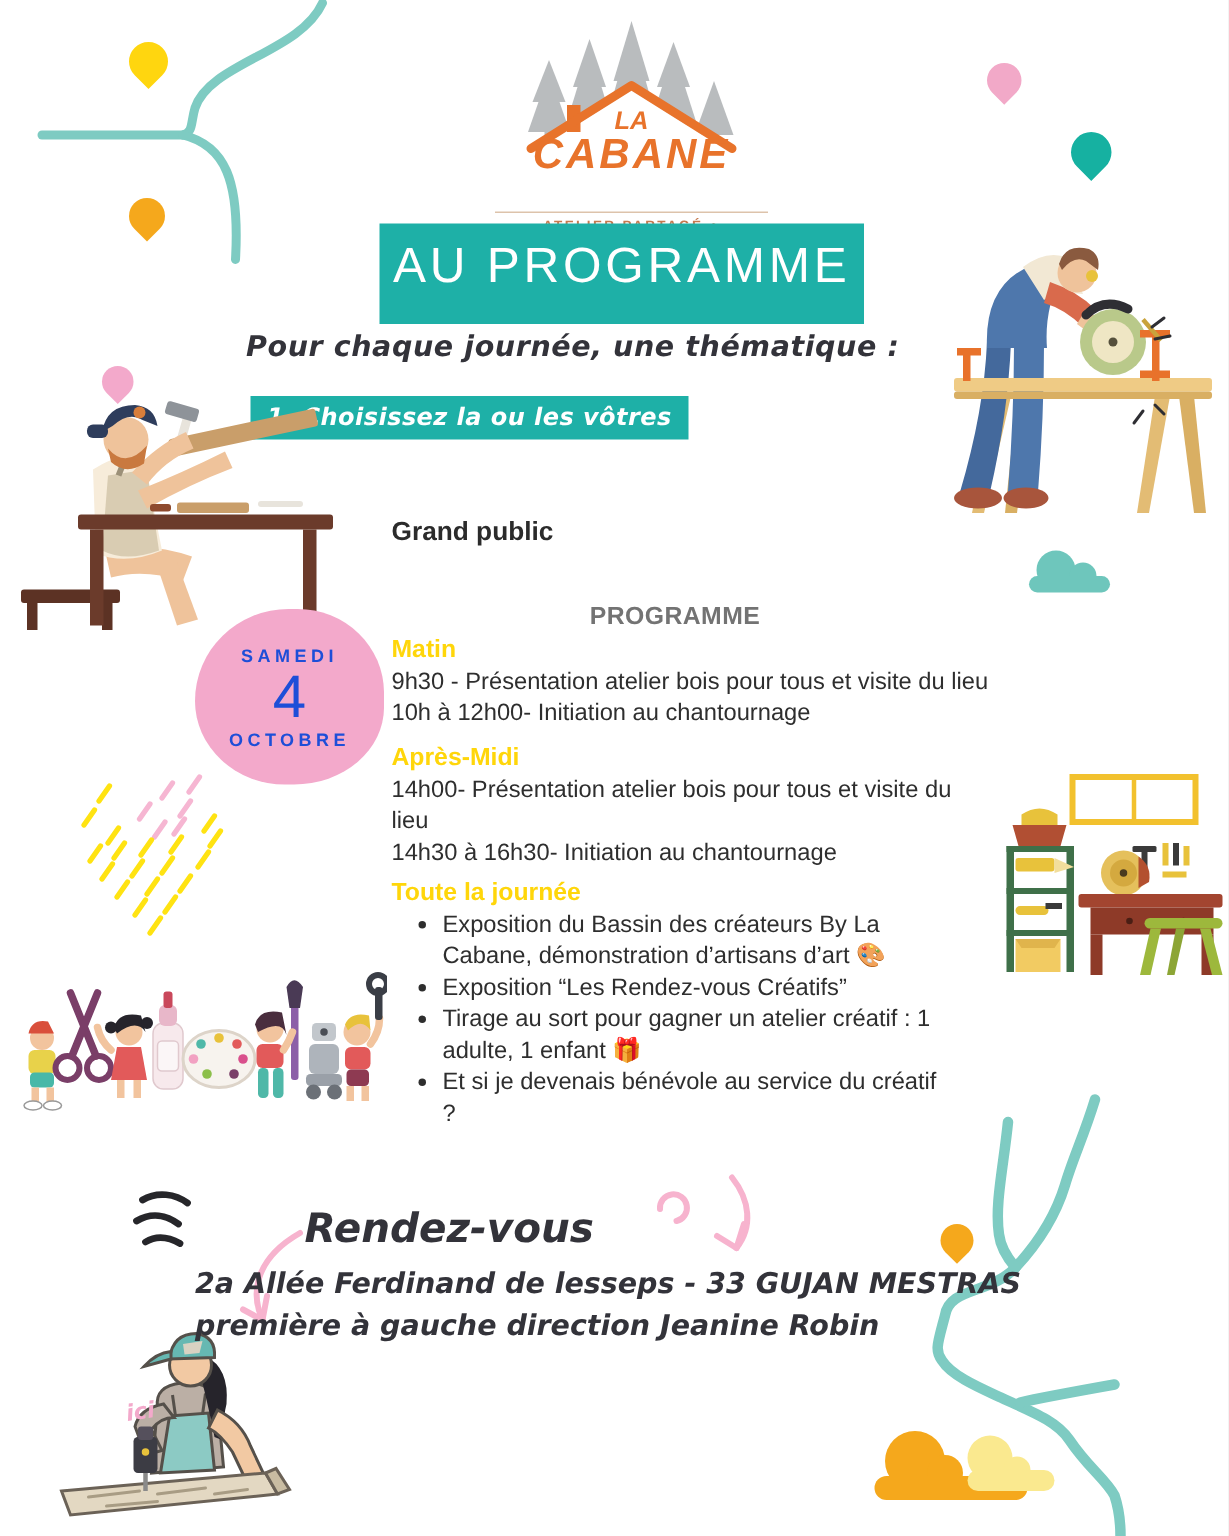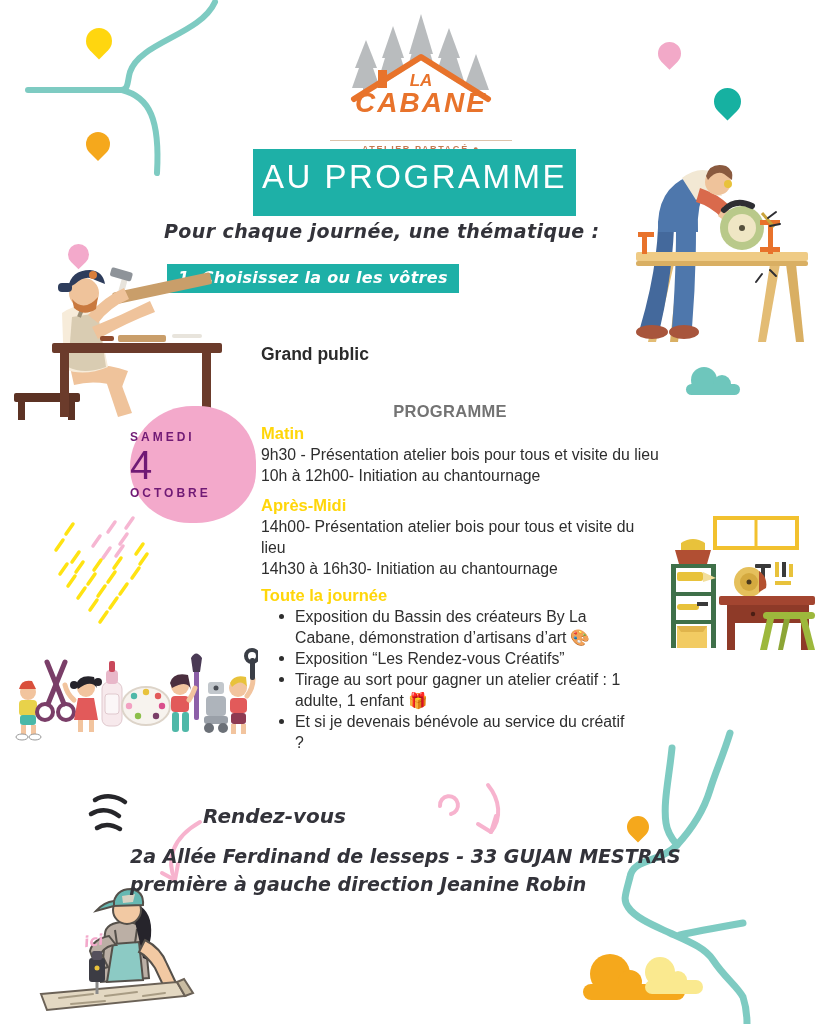--- a/index.html
+++ b/index.html
@@ -47,28 +47,28 @@
   .prog-bullets li { position:relative; font-size:15.8px; line-height:21px; padding-left:12px; }
   .prog-bullets li::before {
     content:""; position:absolute; left:-4px; top:8px; width:5px; height:5px;
     border-radius:50%; background:#2e2e2e;
   }
 
   
   .date-badge {
     left:130px; top:406px; width:126px; height:117px; background:#f3a9cb;
     border-radius:52% 48% 50% 50% / 55% 50% 46% 50%;
-    display:flex; flex-direction:column; align-items:flex-start; justify-content:center;
-    color:#701a75;
+    display:flex; flex-direction:column; align-items:center; justify-content:center;
+    color:#1d4ed8;
   }
   .date-weekday, .date-month { font-size:12px; letter-spacing:3px; font-weight:600; }
   .date-day { font-size:40px; font-weight:400; line-height:42px; }
 
   
-  .footer-label { left:203px; top:804px; font-size:20px; }
+  .footer-label { left:203px; top:804px; font-size:27px; }
   .footer-address { left:130px; top:842px; width:580px; font-size:19px; line-height:28px; }
   .here-label { left:84px; top:932px; color:#f3a9cb; font-size:15px; transform:rotate(-8deg); }
 </style>
 </head>
 <body>
 
 <div class="page">
 
   <svg class="abs" style="left:10px; top:0;" width="220" height="180" viewBox="0 0 220 180">
     <g fill="none" stroke="#7ECBC2" stroke-width="6" stroke-linecap="round">

